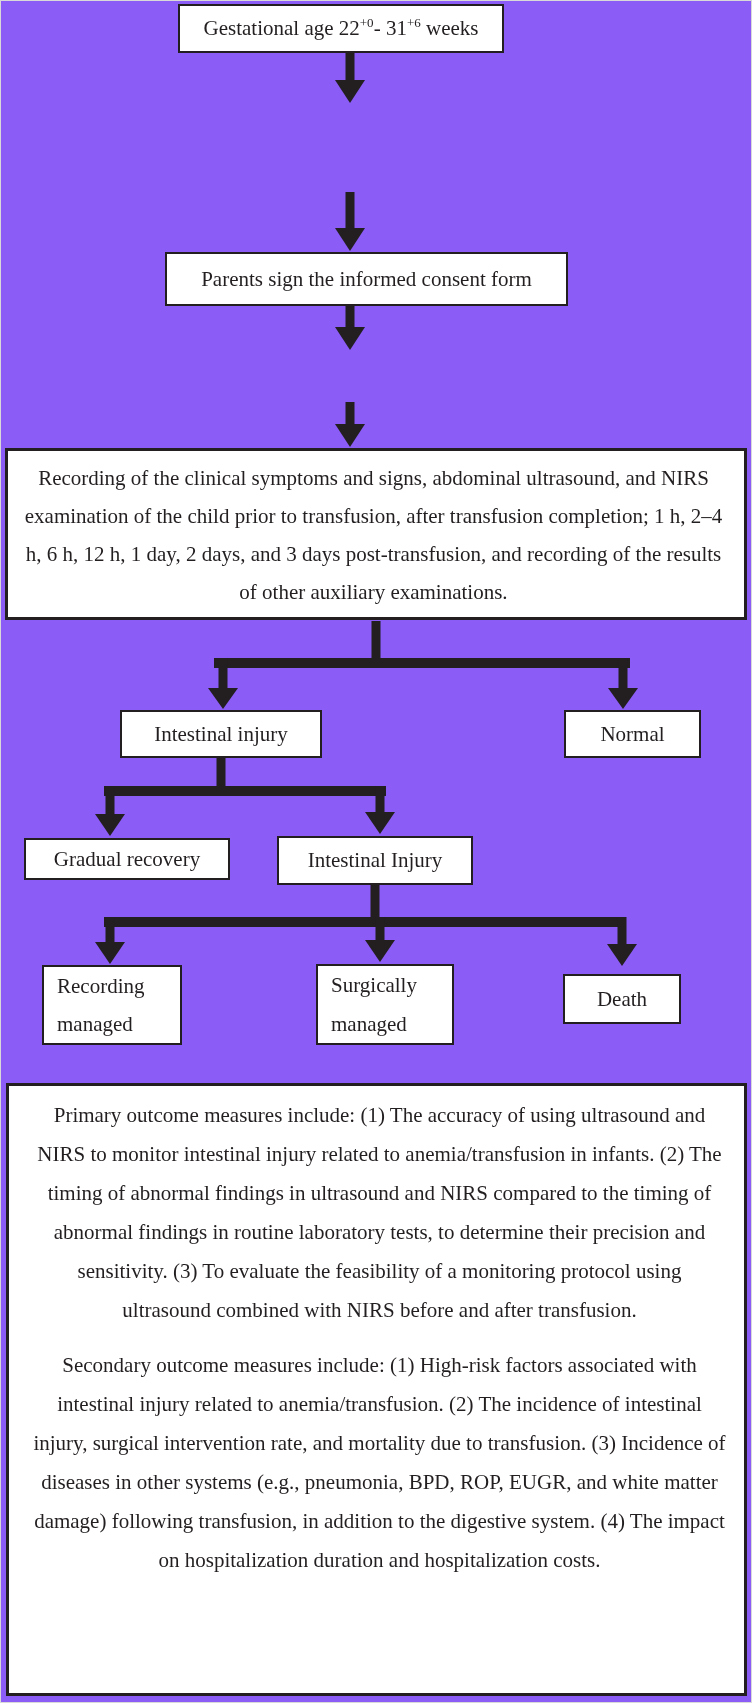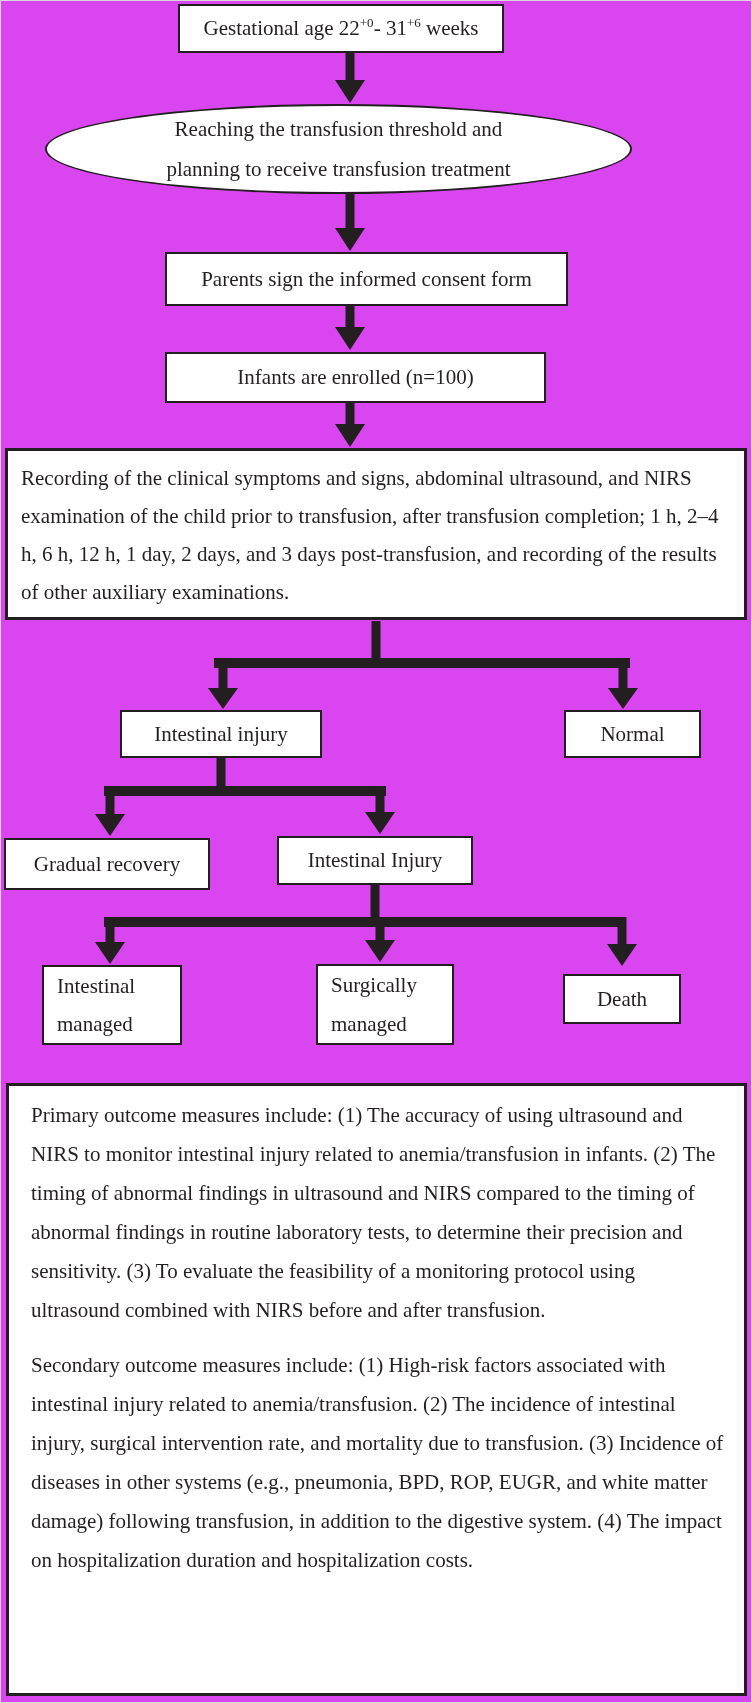--- a/index.html
+++ b/index.html
@@ -1,34 +1,34 @@
 <!DOCTYPE html>
 <html><head>
 <meta charset="utf-8">
 <style>
   html,body{margin:0;padding:0;background:#ffffff;}
   .canvas{
     position:relative;
     width:752px;height:1703px;
-    background:#d946ef;
+    background:#8b5cf6;
     font-family:"Liberation Serif", serif;
     color:#231f20;
     box-shadow:inset 0 0 0 1px #d9d9d9;
     overflow:hidden;
   }
   .connectors{position:absolute;left:0;top:0;}
   .node{
     position:absolute;box-sizing:border-box;
     border:2px solid #231f20;background:#ffffff;
     display:flex;align-items:center;justify-content:center;
     text-align:center;font-size:21px;line-height:1.25;
   }
   .node.thick{border-width:3px;}
   .node.para{
-    display:block;text-align:left;
+    display:block;text-align:center;
   }
   .ellipse{
     border-radius:50%;
     flex-direction:column;row-gap:14px;
     border-width:2px;
   }
   .ellipse .eline{display:block;}
   sup.gsup{font-size:0.62em;line-height:0;vertical-align:super;}
   .recording-text{
     padding:8px 18px 0 13px;
@@ -100,43 +100,38 @@
         <rect x="617.5" y="917" width="9" height="29"></rect>
         <polygon points="607,944 637,944 622,966"></polygon>
       </g>
     </g>
   </svg>
 
   <div class="node" style="left:178px;top:4px;width:326px;height:49px;">
     <span><span>Gestational age 22</span><sup class="gsup">+0</sup><span>- 31</span><sup class="gsup">+6</sup><span> weeks</span></span>
   </div>
 
-  <div class="node ellipse" style="left:45px;top:104px;width:587px;height:90px;">
-    <span class="eline">Reaching the transfusion threshold and</span>
-    <span class="eline">planning to receive transfusion treatment</span>
-  </div>
 
   <div class="node" style="left:165px;top:252px;width:403px;height:54px;text-align:right;">Parents sign the informed consent form</div>
 
-  <div class="node" style="left:165px;top:352px;width:381px;height:51px;">Infants are enrolled (n=100)</div>
 
   <div class="node para thick" style="left:5px;top:448px;width:742px;height:172px;">
     <div class="recording-text">Recording of the clinical symptoms and signs, abdominal ultrasound, and NIRS examination of the child prior to transfusion, after transfusion completion; 1 h, 2–4 h, 6 h, 12 h, 1 day, 2 days, and 3 days post-transfusion, and recording of the results of other auxiliary examinations.</div>
   </div>
 
   <div class="node" style="left:120px;top:710px;width:202px;height:48px;">Intestinal injury</div>
 
   <div class="node" style="left:564px;top:710px;width:137px;height:48px;">Normal</div>
 
-  <div class="node" style="left:4px;top:838px;width:206px;height:52px;">Gradual recovery</div>
+  <div class="node" style="left:24px;top:838px;width:206px;height:42px;">Gradual recovery</div>
 
   <div class="node" style="left:277px;top:836px;width:196px;height:49px;">Intestinal Injury</div>
 
   <div class="node twoline" style="left:42px;top:965px;width:140px;height:80px;">
-    <span>Intestinal</span>
+    <span>Recording</span>
     <span>managed</span>
   </div>
 
   <div class="node twoline" style="left:316px;top:964px;width:138px;height:81px;justify-content:center;">
     <span>Surgically</span>
     <span>managed</span>
   </div>
 
   <div class="node" style="left:563px;top:968px;width:118px;height:50px;margin-top:6px;">Death</div>
 

